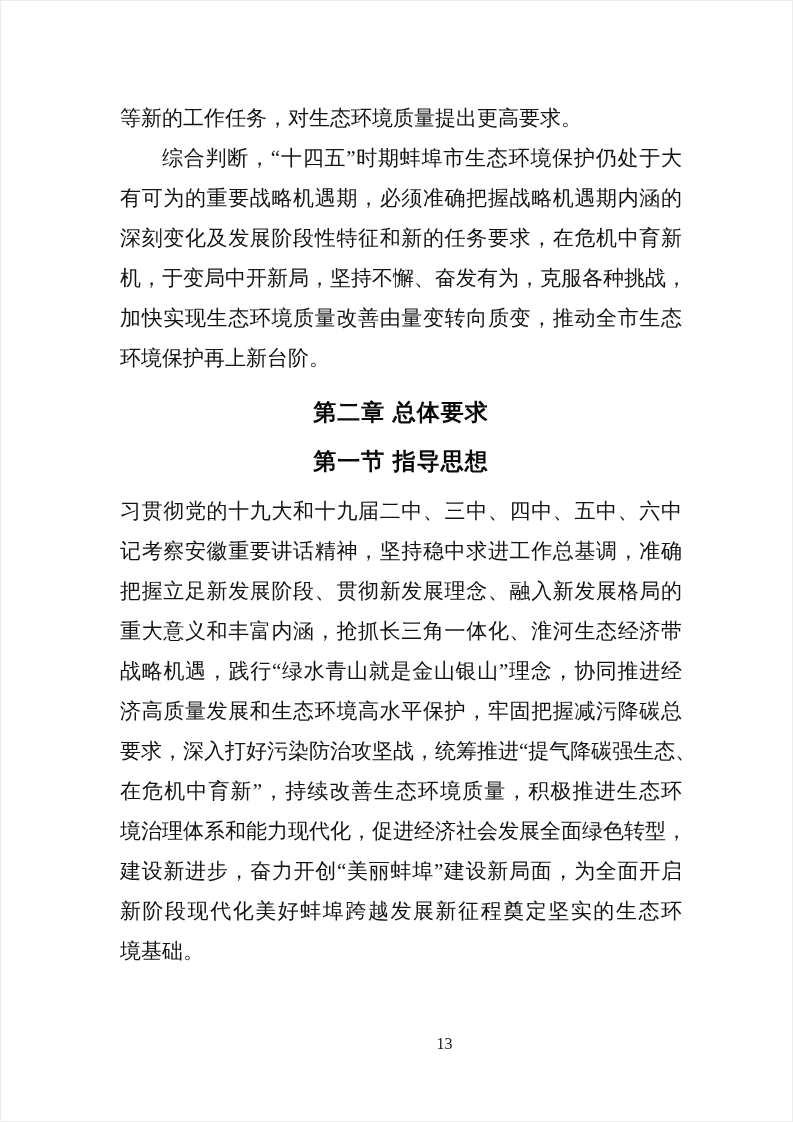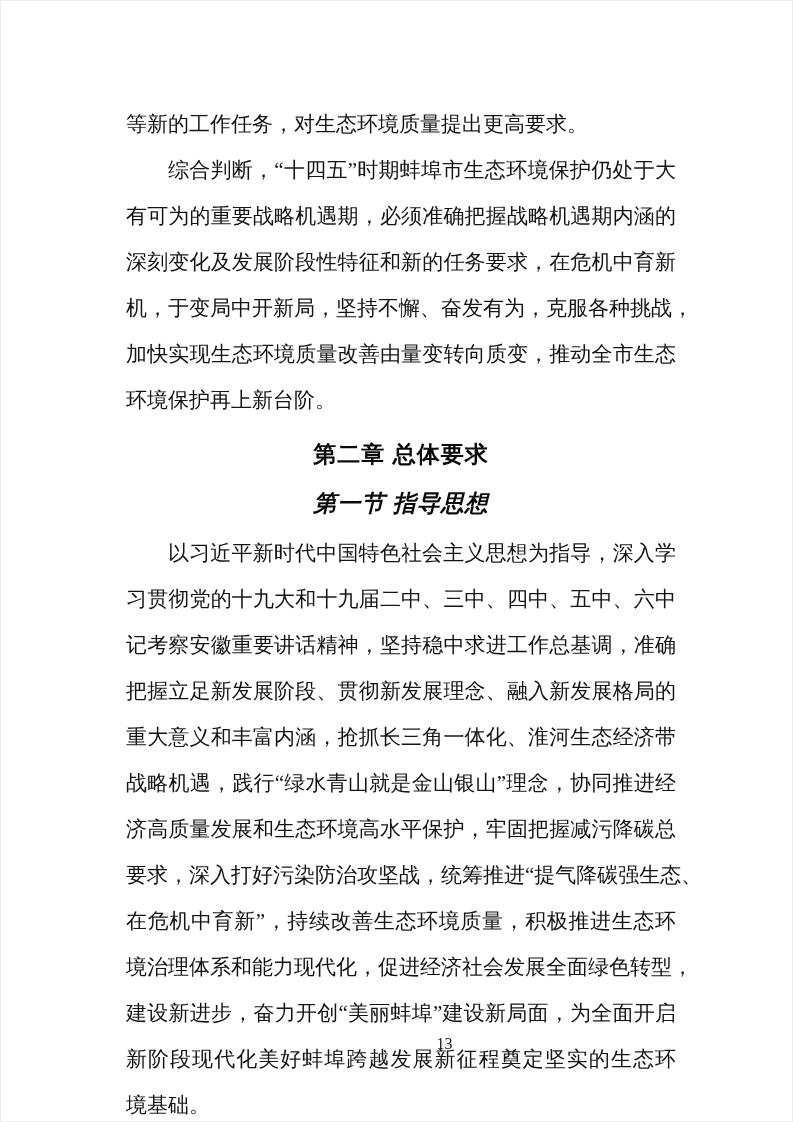--- a/index.html
+++ b/index.html
@@ -16,21 +16,21 @@
     overflow: hidden;
     color: #141414;
   }
   .content {
     position: absolute;
     left: 117px;
     top: 97px;
     width: 568px;
   }
   .line {
-    margin: 9px;
+    margin: 3px;
     font-family: "Liberation Serif", "DejaVu Serif", serif;
     font-size: 21px;
     line-height: 37px;
     color: #141414;
     text-align: justify;
     text-align-last: justify;
     text-justify: inter-character;
     white-space: nowrap;
   }
   .line.end {
@@ -43,21 +43,21 @@
     margin: 15px;
     font-family: "Liberation Sans", "DejaVu Sans", sans-serif;
     font-weight: 700;
     font-size: 23px;
     line-height: 34px;
     color: #0a0a0a;
     text-align: center;
     letter-spacing: 1px;
   }
   .heading.chapter { margin-top: 18px; }
-  .heading.section { margin-top: 3px; font-style: italic; }
+  .heading.section { margin-top: 3px; }
   .para2-start { margin-top: 7px; }
   .pageno {
     position: absolute;
     left: 0;
     top: 1034px;
     width: 793px;
     text-align: center;
     font-family: "Liberation Serif", "DejaVu Serif", serif;
     font-size: 16px;
     line-height: 20px;
@@ -75,21 +75,20 @@
     <p class="line indent">综合判断，“十四五”时期蚌埠市生态环境保护仍处于大</p>
     <p class="line">有可为的重要战略机遇期，必须准确把握战略机遇期内涵的</p>
     <p class="line">深刻变化及发展阶段性特征和新的任务要求，在危机中育新</p>
     <p class="line">机，于变局中开新局，坚持不懈、奋发有为，克服各种挑战，</p>
     <p class="line">加快实现生态环境质量改善由量变转向质变，推动全市生态</p>
     <p class="line end">环境保护再上新台阶。</p>
 
     <h1 class="heading chapter">第二章 总体要求</h1>
     <h2 class="heading section">第一节 指导思想</h2>
 
-    <p class="line indent para2-start">以习近平新时代中国特色社会主义思想为指导，深入学</p>
     <p class="line">习贯彻党的十九大和十九届二中、三中、四中、五中、六中</p>
     <p class="line">记考察安徽重要讲话精神，坚持稳中求进工作总基调，准确</p>
     <p class="line">把握立足新发展阶段、贯彻新发展理念、融入新发展格局的</p>
     <p class="line">重大意义和丰富内涵，抢抓长三角一体化、淮河生态经济带</p>
     <p class="line">战略机遇，践行“绿水青山就是金山银山”理念，协同推进经</p>
     <p class="line">济高质量发展和生态环境高水平保护，牢固把握减污降碳总</p>
     <p class="line">要求，深入打好污染防治攻坚战，统筹推进“提气降碳强生态、</p>
     <p class="line">在危机中育新”，持续改善生态环境质量，积极推进生态环</p>
     <p class="line">境治理体系和能力现代化，促进经济社会发展全面绿色转型，</p>
     <p class="line">建设新进步，奋力开创“美丽蚌埠”建设新局面，为全面开启</p>

